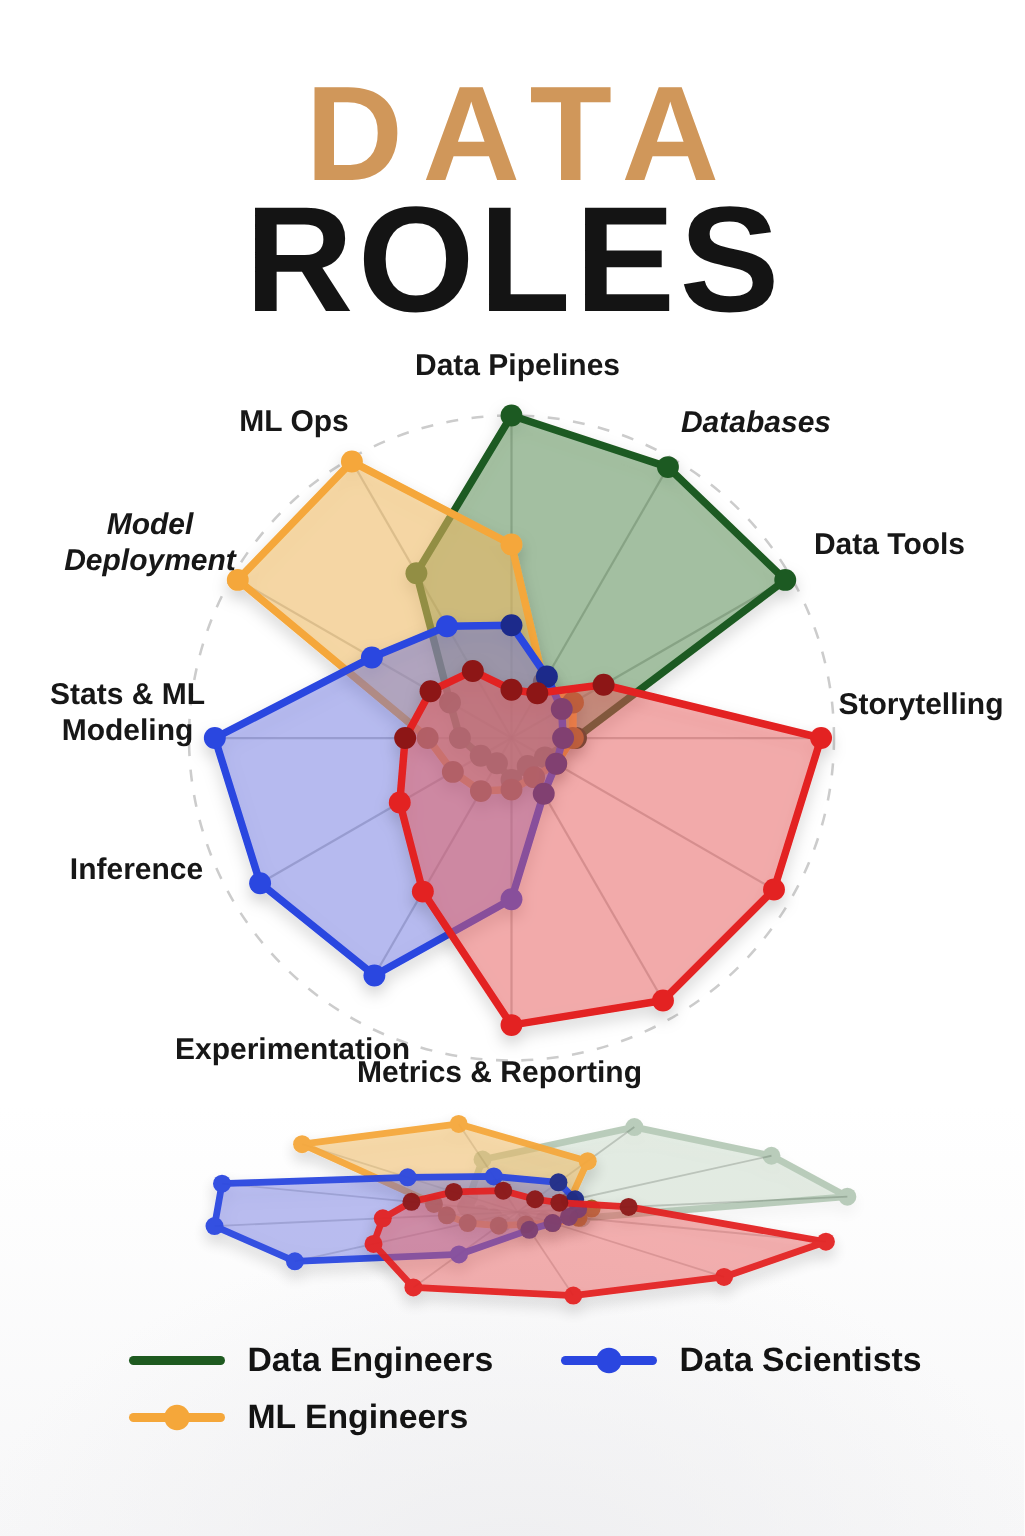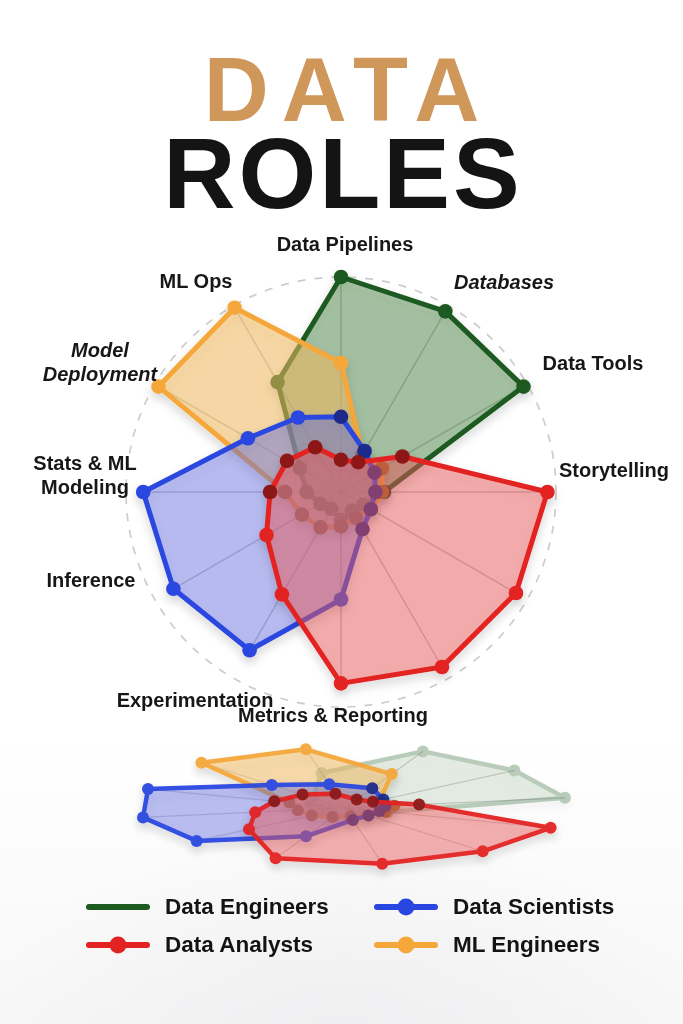--- a/index.html
+++ b/index.html
@@ -245,26 +245,20 @@
       <span class="legend-swatch" style="background: rgb(30, 90, 32);"></span>
       <span class="legend-label">Data Engineers</span>
     </div>
     <div class="legend-item">
       <span class="legend-swatch" style="background: rgb(42, 70, 224);">
           <span class="legend-dot" style="background: rgb(42, 70, 224); display: block;"></span>
         </span>
       <span class="legend-label">Data Scientists</span>
     </div>
     <div class="legend-item">
-      <span class="legend-swatch" style="background: rgb(227, 34, 34);">
-          <span class="legend-dot" style="background: rgb(227, 34, 34); display: block;"></span>
-        </span>
-      <span class="legend-label">Data Analysts</span>
-    </div>
-    <div class="legend-item">
       <span class="legend-swatch" style="background: rgb(245, 167, 58);">
           <span class="legend-dot" style="background: rgb(245, 167, 58); display: block;"></span>
         </span>
       <span class="legend-label">ML Engineers</span>
     </div>
   </div>
 
 </div>
 
 </body></html>

